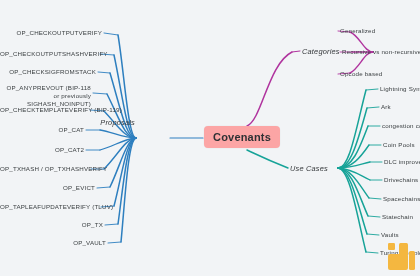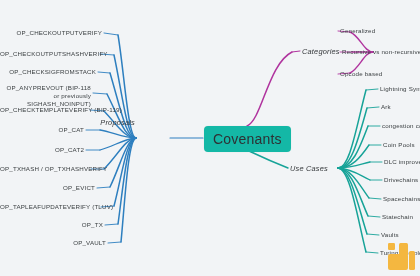--- a/index.html
+++ b/index.html
@@ -17,28 +17,29 @@
     font-size:6.2px;
     color:#3c4043;
     white-space:nowrap;
     letter-spacing:.18px;
     line-height:1.28;
   }
   .node.right{left:0;}
   .node.leftlbl{text-align:right;}
   .center-node{
     position:absolute;
-    background:#14b8a6;
+    background:#fca5a5;
     border-radius:4px;
     padding:5px 9px;
-    font-size:14px;
+    font-size:11px;
     color:#2e3134;
     box-shadow:0 0 0 .5px rgba(0,0,0,.03);
     white-space:nowrap;
     letter-spacing:.2px;
+    font-weight:bold;
   }
   .mid-node{
     position:absolute;
     font-size:7.4px;
     color:#35383b;
     white-space:nowrap;
     letter-spacing:.2px;
     font-style:italic;
   }
   .cursor{

